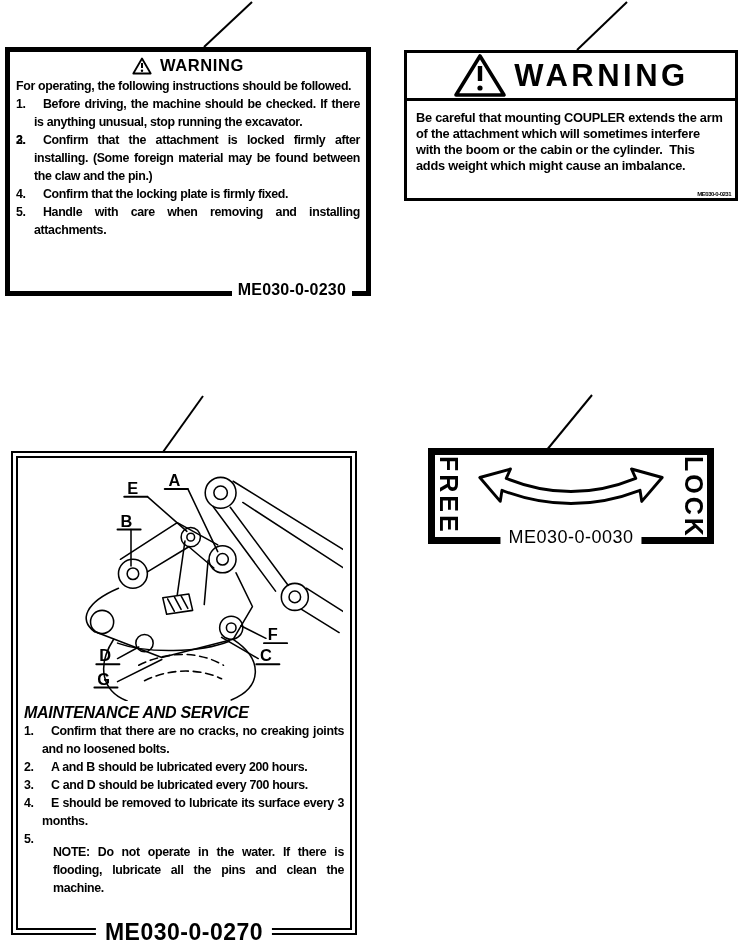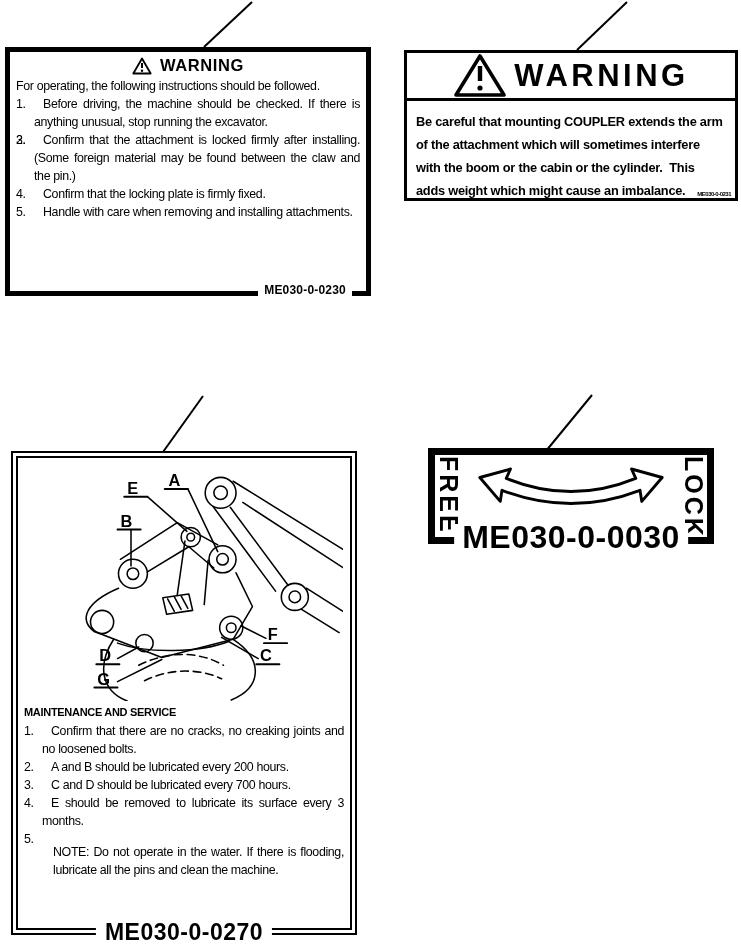--- a/index.html
+++ b/index.html
@@ -10,55 +10,55 @@
   }
   .lbl{position:absolute;box-sizing:border-box;background:#fff;}
 
   
   #leaders{position:absolute;left:0;top:0;width:741px;height:944px;pointer-events:none;}
 
   
   #label1{left:5px;top:47px;width:366px;height:249px;border:5px solid #000;padding:3px 6px 0 6px;}
   #label1 .hdr{display:flex;justify-content:center;align-items:center;gap:8px;margin:1px 0 2px;}
   #label1 .wtxt{font-size:16.5px;font-weight:bold;letter-spacing:.6px;}
-  .smalltext{font-size:12.4px;font-weight:normal;letter-spacing:-.35px;line-height:18px;}
+  .smalltext{font-size:12.4px;font-weight:bold;letter-spacing:-.35px;line-height:18px;}
   .insts{list-style:none;margin:0;padding:0;}
   .insts li{position:relative;padding-left:18px;text-indent:9px;text-align:justify;}
   .insts li .num{position:absolute;left:0;top:0;text-indent:0;}
   #label1 .pn{position:absolute;right:14px;bottom:-6px;background:#fff;padding:0 6px;
-    font-size:12px;font-weight:bold;letter-spacing:.2px;line-height:14px;}
+    font-size:16px;font-weight:bold;letter-spacing:.2px;line-height:14px;}
 
   
   #label2{left:404px;top:50px;width:334px;height:151px;border:3px solid #000;}
   #label2 .hdr{height:45px;border-bottom:3px solid #000;display:flex;align-items:center;justify-content:center;gap:3px;}
   #label2 .wtxt{font-size:31px;font-weight:bold;letter-spacing:3.5px;}
   #label2 .body{padding:9px 9px 0 9px;font-size:12.8px;font-weight:bold;letter-spacing:-.25px;
-    line-height:23px;white-space:pre-wrap;}
+    line-height:16px;white-space:pre-wrap;}
   #label2 .pn{position:absolute;right:4px;bottom:1px;font-size:6px;font-weight:bold;letter-spacing:-.5px;}
 
   
   #label3{left:11px;top:451px;width:346px;height:484px;border:2px solid #000;}
   #label3 .inner{position:absolute;left:3px;top:3px;right:3px;bottom:3px;border:2px solid #000;
     padding:2px 6px 0 6px;overflow:hidden;box-sizing:border-box;}
   #label3 .diagramwrap{width:100%;display:flex;justify-content:center;}
-  #label3 .mh{font-size:11px;font-weight:bold;letter-spacing:-.3px;line-height:17px;margin:3px 0 1px;}
+  #label3 .mh{font-size:16px;font-weight:bold;letter-spacing:-.3px;line-height:17px;margin:3px 0 1px;font-style:italic;}
   #label3 .note{margin-top:13px;}
   #label3 .pn{position:absolute;left:50%;bottom:-11px;transform:translateX(-50%);background:#fff;
     padding:0 9px;font-size:23px;font-weight:bold;letter-spacing:.5px;white-space:nowrap;line-height:24px;}
 
   
   #label4{left:428px;top:448px;width:286px;height:96px;border:7px solid #000;
     display:flex;align-items:stretch;justify-content:space-between;}
   #label4 .vtext{writing-mode:vertical-rl;text-orientation:mixed;font-size:25px;font-weight:bold;
     letter-spacing:3px;line-height:1;padding:1px 0;}
   #label4 .vleft{margin-left:1px;}
   #label4 .vright{margin-right:1px;}
   #label4 .arrowwrap{flex:1;display:flex;align-items:flex-start;justify-content:center;padding-top:6px;}
   #label4 .pn{position:absolute;left:50%;bottom:-14px;transform:translateX(-50%);background:#fff;
-    padding:0 8px;font-size:32px;font-weight:bold;letter-spacing:.5px;white-space:nowrap;line-height:27px;}
+    padding:0 8px;font-size:18px;font-weight:normal;letter-spacing:.5px;white-space:nowrap;line-height:27px;}
 
   svg .ink{stroke:#000;fill:none;}
   text.dl{font-size:17px;font-weight:bold;fill:#000;stroke:none;font-family:"Liberation Sans",sans-serif;}
 </style>
 </head>
 <body>
 
 <svg id="leaders" viewBox="0 0 741 944">
   <line class="ink" x1="252" y1="2" x2="204" y2="47" stroke-width="2"></line>
   <line class="ink" x1="627" y1="2" x2="577" y2="50" stroke-width="2"></line>

